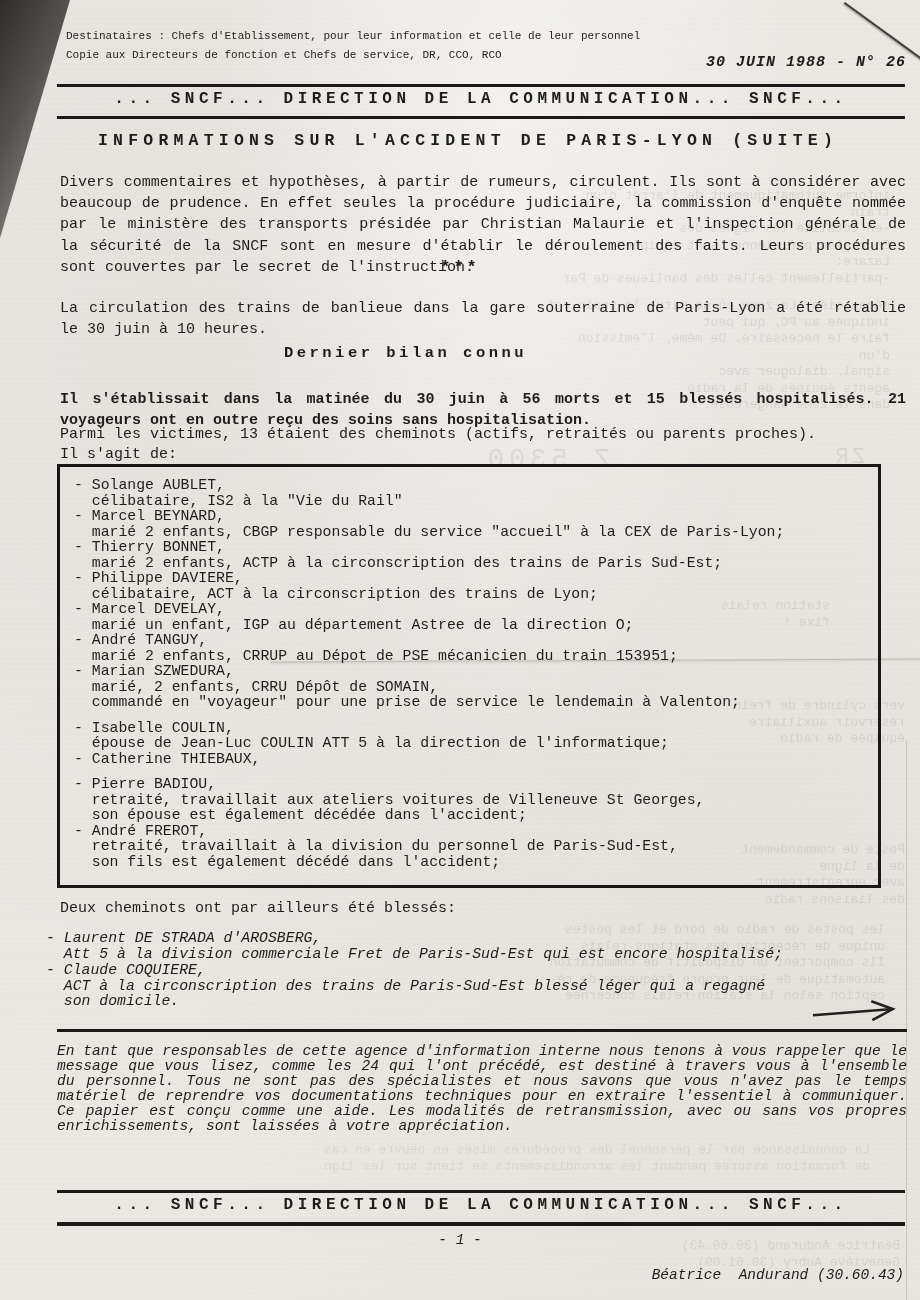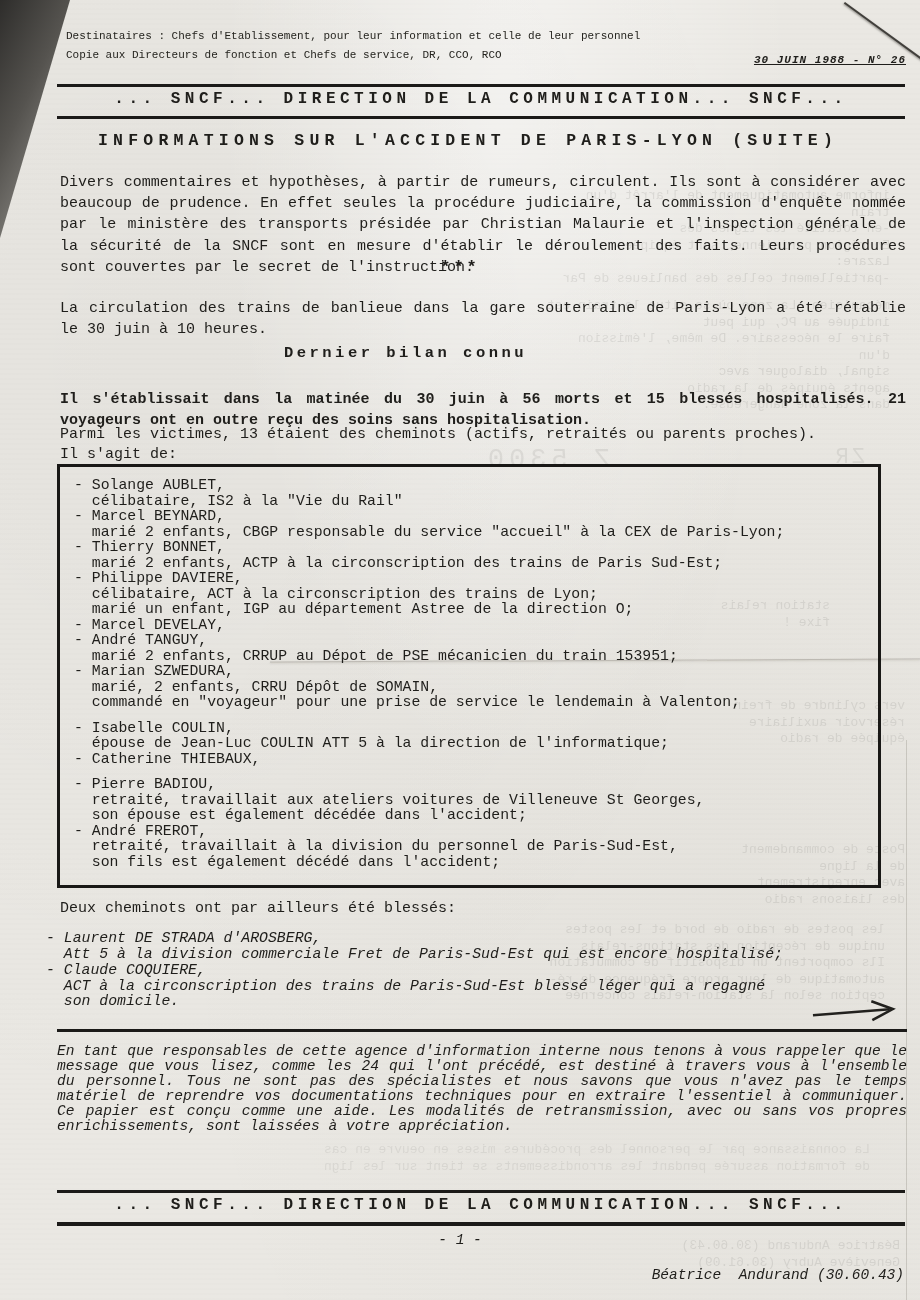--- a/index.html
+++ b/index.html
@@ -33,21 +33,21 @@
   .b3{left:390px;top:452px;width:220px;font-size:27px;letter-spacing:5px;opacity:.13;}
   .b4{left:775px;top:450px;width:90px;font-size:22px;letter-spacing:3px;opacity:.13;}
   .b5{left:640px;top:598px;width:190px;}
   .b6{left:680px;top:698px;width:225px;}
   .b7{left:700px;top:842px;width:205px;}
   .b8{left:535px;top:922px;width:350px;}
   .b9{left:70px;top:1142px;width:800px;opacity:.12;}
   .b10{left:590px;top:1238px;width:310px;}
   
   #dist{left:66px;top:27px;font-size:11px;line-height:19px;color:#25241f;}
-  #date{right:14px;top:54px;font-style:italic;font-weight:bold;font-size:11px;letter-spacing:1px;text-decoration:underline;}
+  #date{right:14px;top:54px;font-style:italic;font-weight:bold;font-size:15px;letter-spacing:1px;}
   .rule{background:#1b1a18;}
   #rule-h1{left:57px;top:84px;width:848px;height:3px;}
   #banner-top{left:57px;top:90px;width:848px;text-align:center;font-weight:bold;
     font-size:16px;letter-spacing:4.5px;white-space:nowrap;}
   #rule-h2{left:57px;top:116px;width:848px;height:3px;}
   #title{left:98px;top:131px;font-size:16.5px;font-weight:bold;letter-spacing:5.2px;white-space:nowrap;}
   
   .para{left:60px;width:846px;font-size:15px;line-height:21.2px;text-align:justify;}
   #para-intro{top:172px;}
   #stars{left:0;top:258px;width:920px;text-align:center;font-weight:bold;font-size:17px;letter-spacing:3px;}
@@ -165,22 +165,22 @@
         </div>
         <div class="entry">
           <div class="line">- Thierry BONNET,</div>
           <div class="line cont">marié 2 enfants, ACTP à la circonscription des trains de Paris Sud-Est;</div>
         </div>
         <div class="entry">
           <div class="line">- Philippe DAVIERE,</div>
           <div class="line cont">célibataire, ACT à la circonscription des trains de Lyon;</div>
         </div>
         <div class="entry">
+          <div class="line">- Marcel DEVELAY,</div>
           <div class="line cont">marié un enfant, IGP au département Astree de la direction O;</div>
-          <div class="line">- Marcel DEVELAY,</div>
         </div>
         <div class="entry">
           <div class="line">- André TANGUY,</div>
           <div class="line cont">marié 2 enfants, CRRUP au Dépot de PSE mécanicien du train 153951;</div>
         </div>
         <div class="entry">
           <div class="line">- Marian SZWEDURA,</div>
           <div class="line cont">marié, 2 enfants, CRRU Dépôt de SOMAIN,</div>
           <div class="line cont">commandé en "voyageur" pour une prise de service le lendemain à Valenton;</div>
         </div>

